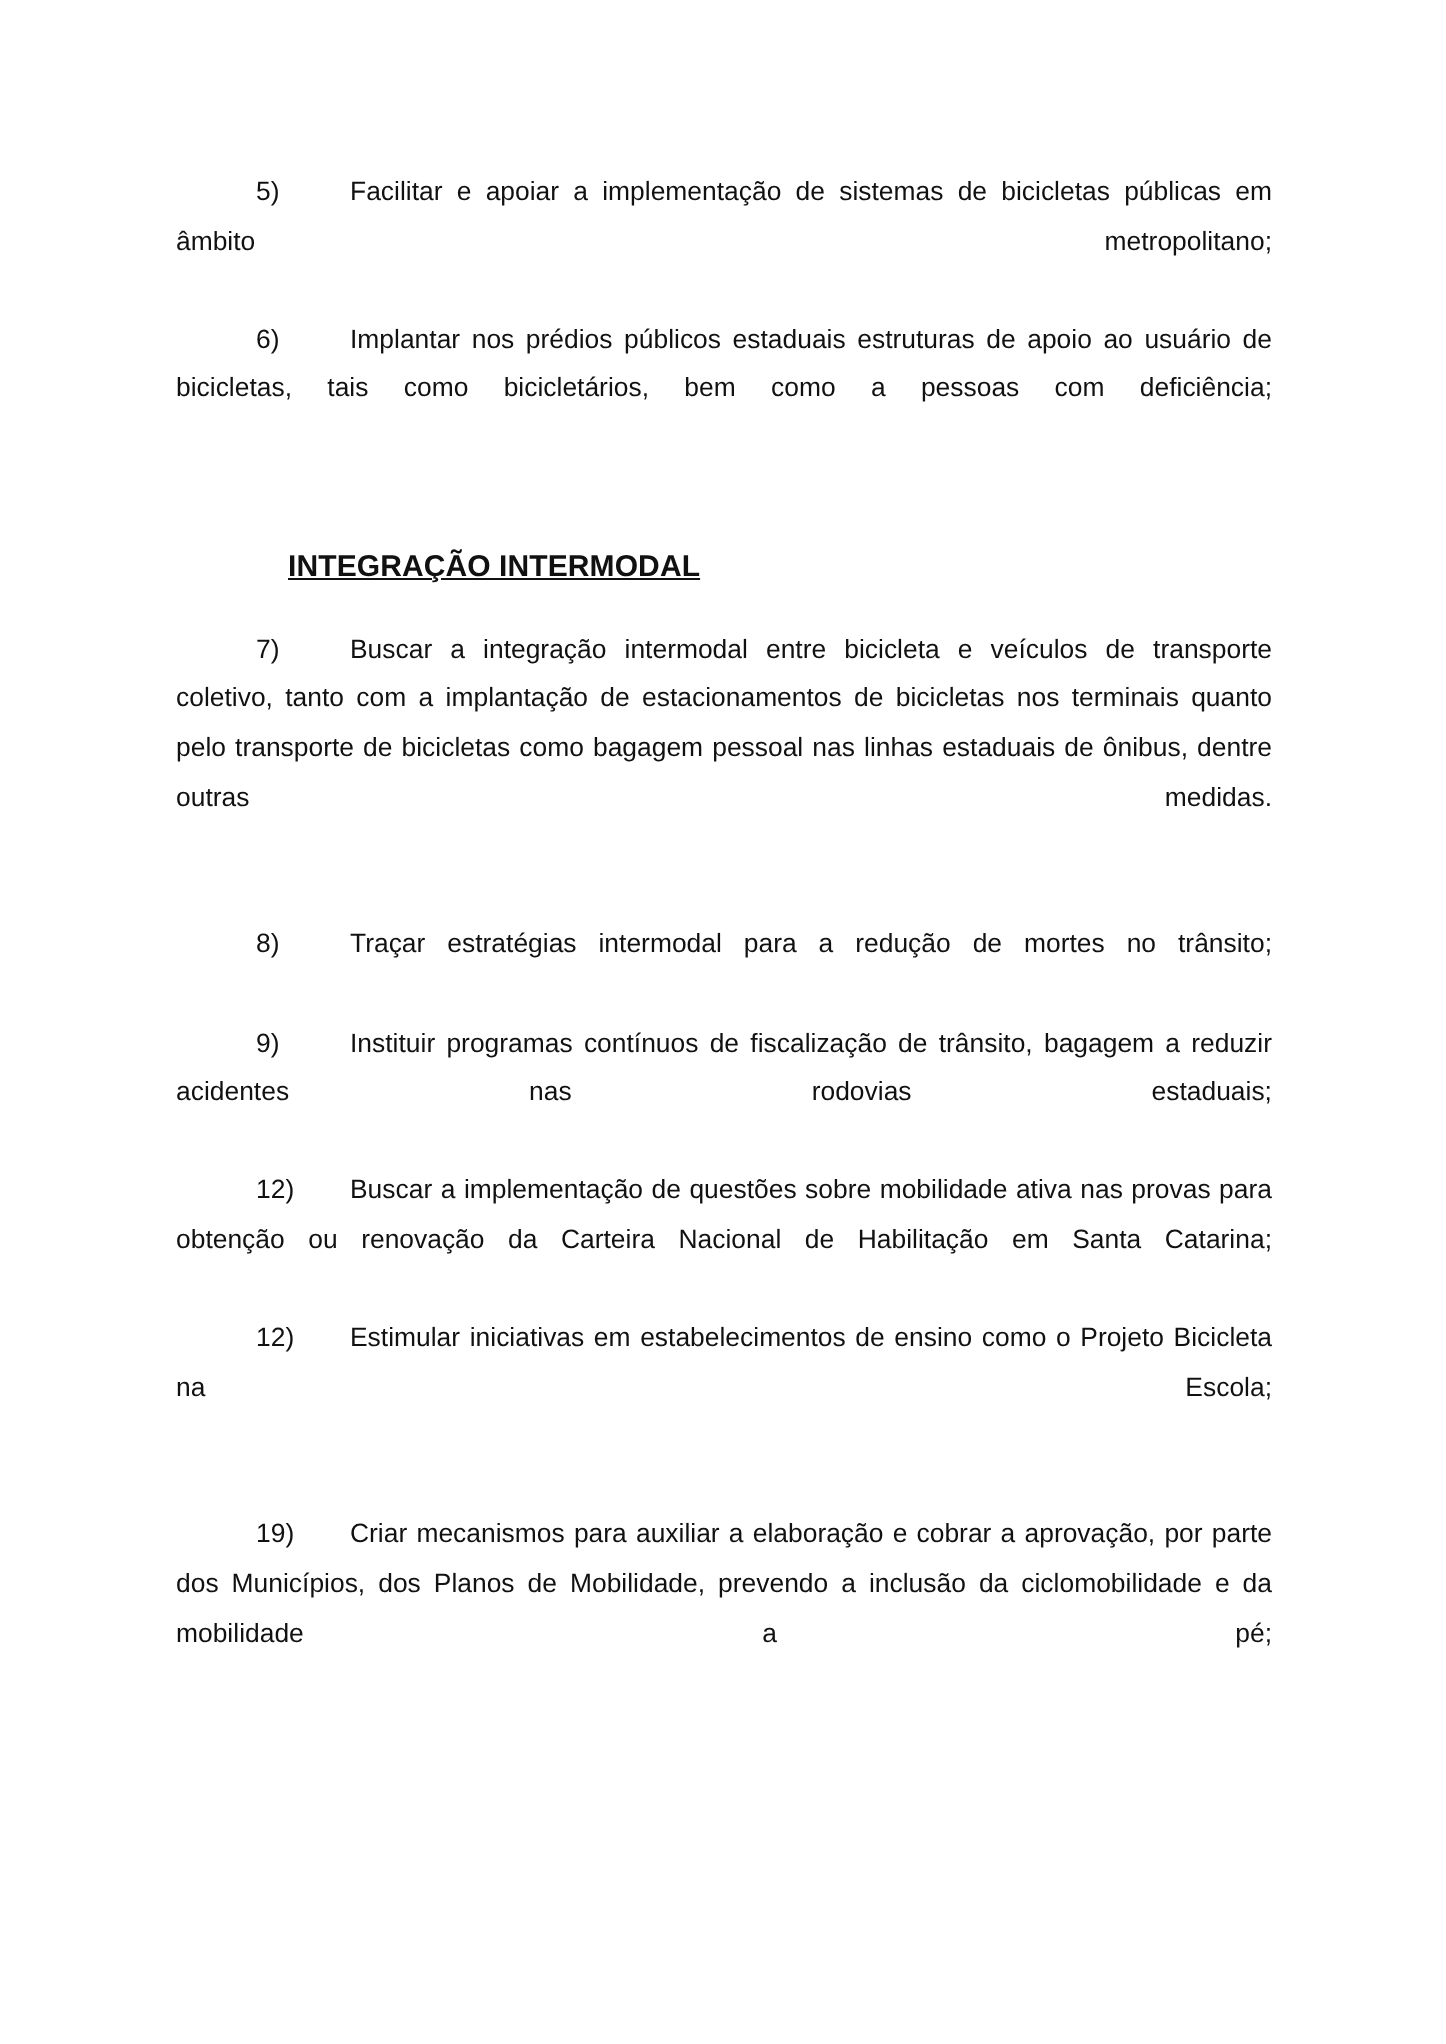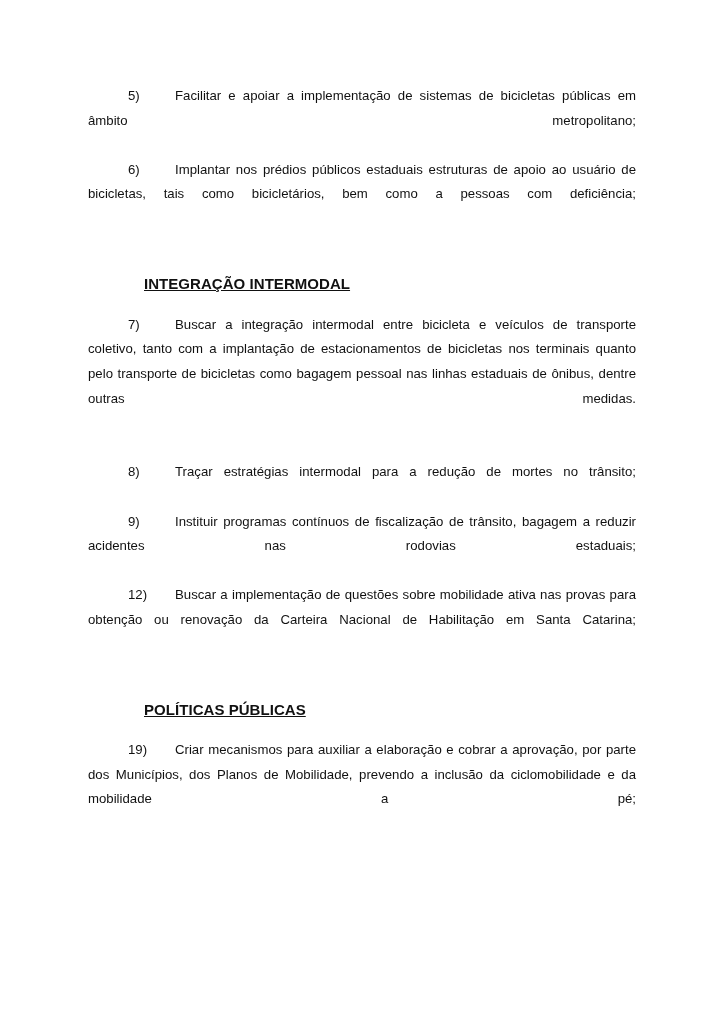--- a/index.html
+++ b/index.html
@@ -76,17 +76,17 @@
   <div class="content" id="body-container">
       <div class="item"><span class="num">5)</span><span class="txt">Facilitar e apoiar a implementação de sistemas de bicicletas públicas em âmbito metropolitano;</span></div>
       <div class="item"><span class="num">6)</span><span class="txt">Implantar nos prédios públicos estaduais estruturas de apoio ao usuário de bicicletas, tais como bicicletários, bem como a pessoas com deficiência;</span></div>
       <div class="section-gap"></div>
       <div class="section-heading">INTEGRAÇÃO INTERMODAL</div>
       <div class="item"><span class="num">7)</span><span class="txt">Buscar a integração intermodal entre bicicleta e veículos de transporte coletivo, tanto com a implantação de estacionamentos de bicicletas nos terminais quanto pelo transporte de bicicletas como bagagem pessoal nas linhas estaduais de ônibus, dentre outras medidas.</span></div>
       <div class="section-gap"></div>
       <div class="item"><span class="num">8)</span><span class="txt">Traçar estratégias intermodal para a redução de mortes no trânsito;</span></div>
       <div class="item"><span class="num">9)</span><span class="txt">Instituir programas contínuos de fiscalização de trânsito, bagagem a reduzir acidentes nas rodovias estaduais;</span></div>
       <div class="item two-digit"><span class="num">12)</span><span class="txt">Buscar a implementação de questões sobre mobilidade ativa nas provas para obtenção ou renovação da Carteira Nacional de Habilitação em Santa Catarina;</span></div>
+      <div class="item two-digit"><span class="num">12)</span><span class="txt">Estimular iniciativas em estabelecimentos de ensino como o Projeto Bicicleta na Escola;</span></div>
       <div class="section-gap"></div>
-      <div class="section-heading">POLÍTICAS PÚBLICAS</div>
       <div class="item two-digit"><span class="num">19)</span><span class="txt">Criar mecanismos para auxiliar a elaboração e cobrar a aprovação, por parte dos Municípios, dos Planos de Mobilidade, prevendo a inclusão da ciclomobilidade e da mobilidade a pé;</span></div>
     </div>
 </div>
 
 </body></html>

